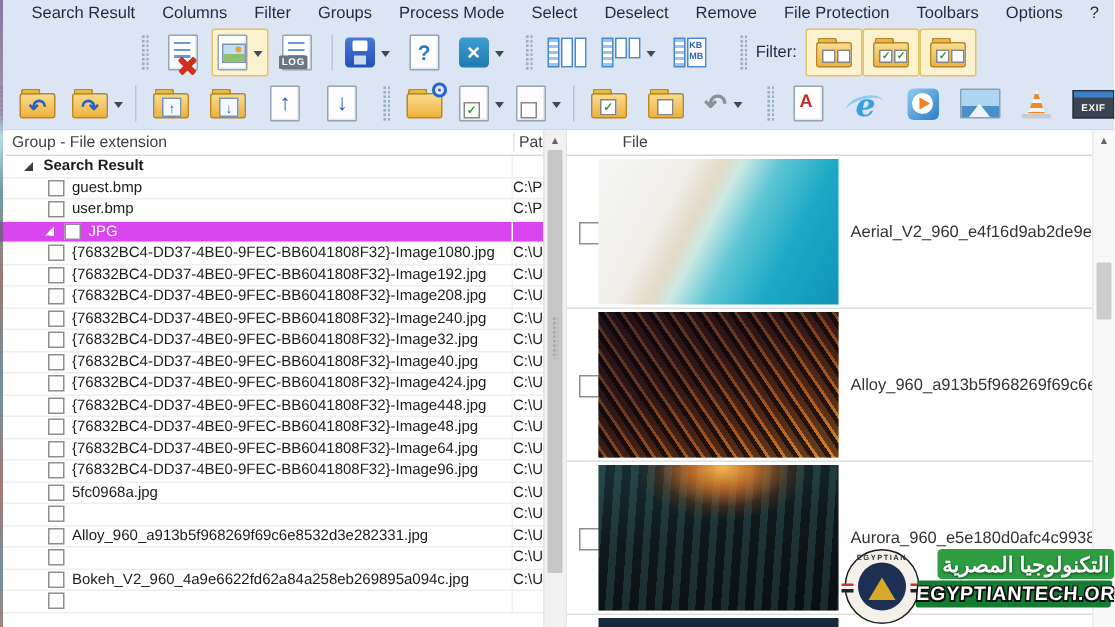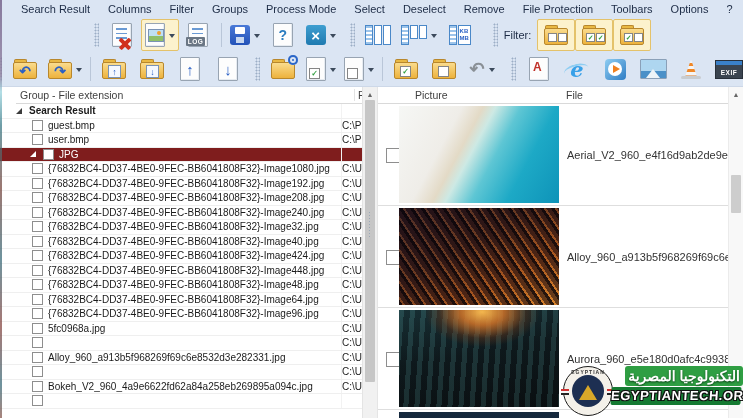--- a/index.html
+++ b/index.html
@@ -90,30 +90,30 @@
         background:repeating-linear-gradient(180deg,#f5f5f5 0 3px,#f08828 3px 6px);}
   .icvlc::after{content:"";position:absolute;left:0;bottom:0;width:20px;height:3px;background:#c8ccd0;border-radius:2px;}
   .icexif{width:26px;height:17px;background:#3a4450;border:1px solid #28303a;position:relative;
         display:flex;align-items:flex-end;justify-content:center;flex:none;}
   .icexif::before{content:"";position:absolute;top:0;left:0;right:0;height:4px;background:#3a80c8;}
   .exif-t{color:#fff;font-size:6.5px;font-weight:bold;letter-spacing:.5px;margin-bottom:2px;}
   
   .main{position:absolute;top:87px;left:0;right:0;bottom:0;background:#fff;}
   .pane-hdr{position:absolute;top:0;height:17px;display:flex;align-items:center;
         font-size:10.5px;color:#3f3f3f;border-bottom:1px solid #d9d9d9;background:#fff;box-sizing:border-box;}
-  .lhdr{left:16px;width:362px;}
+  .lhdr{left:4px;width:362px;}
   .lhdr .hg{flex:1;padding-left:4px;}
   .lhdr .hp{width:20px;border-left:1px solid #e2e2e2;padding-left:3px;}
   .tree{position:absolute;top:17px;left:0;width:362px;bottom:0;overflow:hidden;font-size:10px;}
   .trow{height:13.5px;display:flex;align-items:center;border-bottom:1px solid #efefef;position:relative;color:#1b1b1b;white-space:nowrap;}
   .trow.lvl1{padding-left:16px;font-weight:bold;}
   .trow.lvl2{padding-left:30px;}
   .trow.lvl3{padding-left:32px;}
   .trow.highlight{background:#d8eef5;}
-  .trow.selected{background:#7f1d1d;color:#fff;}
+  .trow.selected{background:#d946ef;color:#fff;}
   .tri{width:0;height:0;border:3.5px solid transparent;border-right-color:#3c3c3c;border-bottom-color:#3c3c3c;margin-right:7px;flex:none;}
   .trow.selected .tri{border-right-color:#fff;border-bottom-color:#fff;}
   .cb{width:9px;height:9px;background:#fff;border:1px solid #8e8e8e;margin-right:5px;flex:none;}
   .lbl{overflow:hidden;}
   .path-cell{position:absolute;left:341px;top:0;bottom:0;width:21px;overflow:hidden;display:flex;align-items:center;border-left:1px solid #f2f2f2;}
   
   .sbar{position:absolute;top:0;bottom:0;width:15px;}
   .sbar.mid{left:362px;background:#f1f1f1;border-left:1px solid #e4e4e4;box-sizing:border-box;}
   .sbar.right{right:0;background:#f8f8f8;border-left:1px solid #ebebeb;box-sizing:border-box;}
   .sb-up{position:absolute;top:0;left:0;right:0;height:14px;display:flex;align-items:center;justify-content:center;
@@ -486,21 +486,20 @@
 
     <div class="sbar mid">
       <span class="sb-up">▲</span>
       <span class="sb-thumb"></span>
     </div>
     <div class="split-grip"></div>
 
     <div class="rpane">
       <div class="pane-hdr rhdr">
         <span class="hs"></span>
-        <span class="hpic">Picture</span>
         <span class="hfile">File</span>
       </div>
       <div class="prows">
           <div class="prow">
             <span class="pcb"></span>
             <div class="thumb-img t-aerial"></div>
             <span class="fname">Aerial_V2_960_e4f16d9ab2de9e07fc69b4</span>
           </div>
           <div class="prow">
             <span class="pcb"></span>

